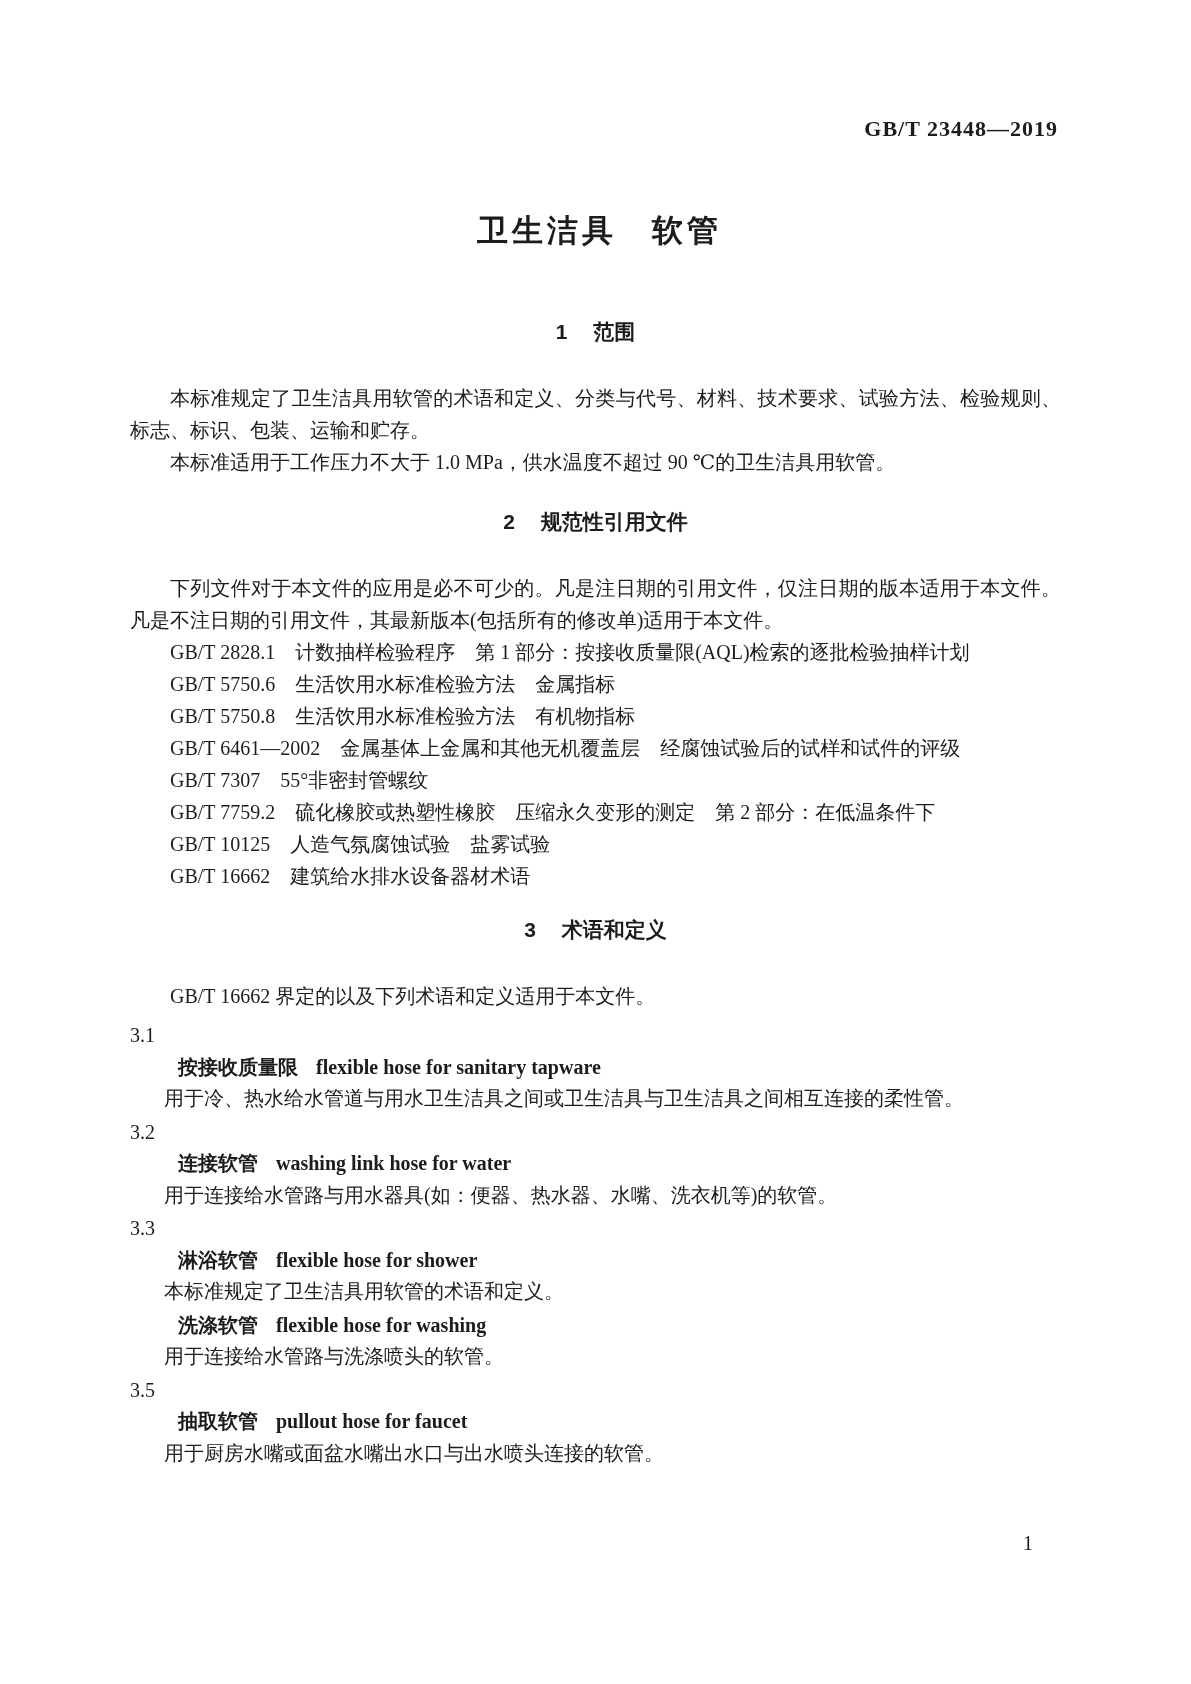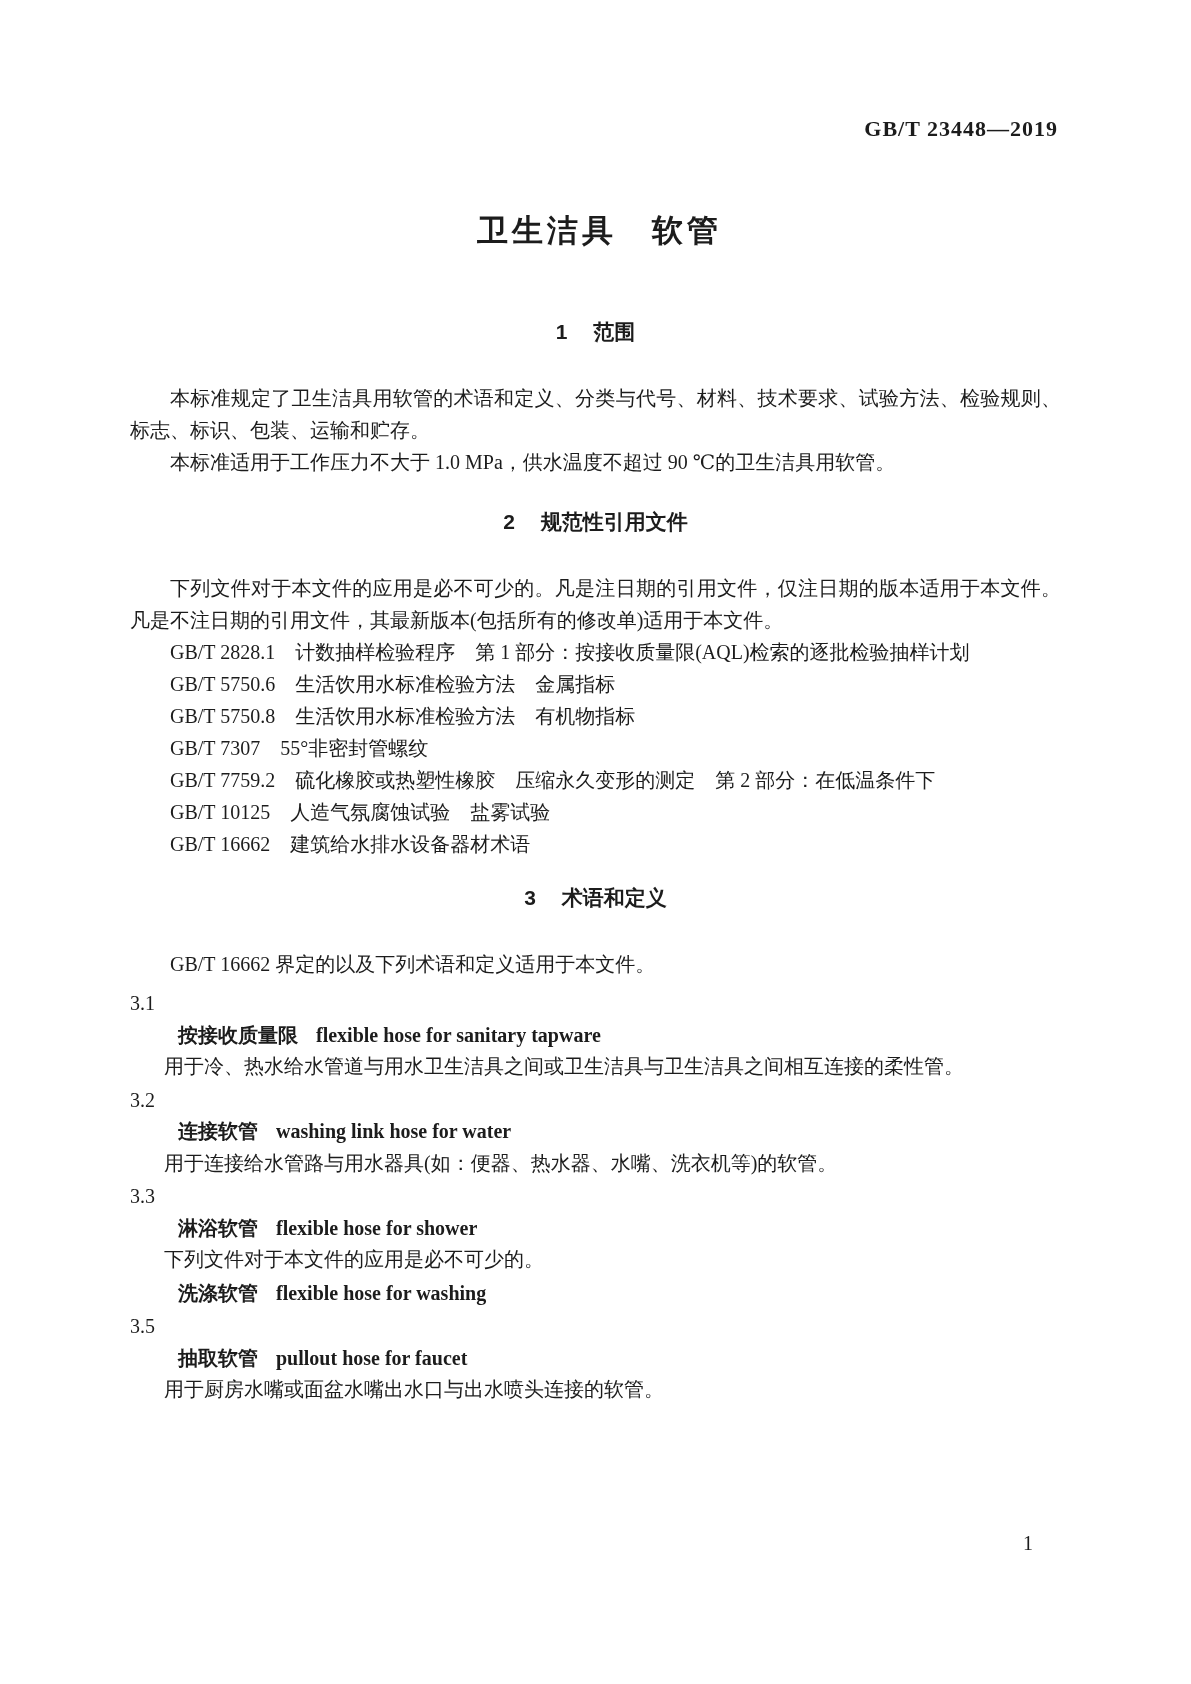--- a/index.html
+++ b/index.html
@@ -63,20 +63,21 @@
     <h2 class="sec"><span class="sec-num">1</span><span>范围</span></h2>
     <p class="para">本标准规定了卫生洁具用软管的术语和定义、分类与代号、材料、技术要求、试验方法、检验规则、标志、标识、包装、运输和贮存。</p>
     <p class="para">本标准适用于工作压力不大于 1.0 MPa，供水温度不超过 90 ℃的卫生洁具用软管。</p>
 
     <h2 class="sec sec2"><span class="sec-num">2</span><span>规范性引用文件</span></h2>
     <p class="para">下列文件对于本文件的应用是必不可少的。凡是注日期的引用文件，仅注日期的版本适用于本文件。凡是不注日期的引用文件，其最新版本(包括所有的修改单)适用于本文件。</p>
     <div class="refs">
       <div class="ref-item">GB/T 2828.1　计数抽样检验程序　第 1 部分：按接收质量限(AQL)检索的逐批检验抽样计划</div>
       <div class="ref-item">GB/T 5750.6　生活饮用水标准检验方法　金属指标</div>
       <div class="ref-item">GB/T 5750.8　生活饮用水标准检验方法　有机物指标</div>
+      <div class="ref-item">GB/T 6461—2002　金属基体上金属和其他无机覆盖层　经腐蚀试验后的试样和试件的评级</div>
       <div class="ref-item">GB/T 7307　55°非密封管螺纹</div>
       <div class="ref-item">GB/T 7759.2　硫化橡胶或热塑性橡胶　压缩永久变形的测定　第 2 部分：在低温条件下</div>
       <div class="ref-item">GB/T 10125　人造气氛腐蚀试验　盐雾试验</div>
       <div class="ref-item">GB/T 16662　建筑给水排水设备器材术语</div>
     </div>
 
     <h2 class="sec sec3"><span class="sec-num">3</span><span>术语和定义</span></h2>
     <p class="para">GB/T 16662 界定的以及下列术语和定义适用于本文件。</p>
 
     <div class="terms">
@@ -89,25 +90,26 @@
 
       <div class="term-entry">
         <div class="term-num">3.2</div>
         <div class="term-line"><span class="term-zh">连接软管</span><span class="term-en">washing link hose for water</span></div>
         <div class="term-def">用于连接给水管路与用水器具(如：便器、热水器、水嘴、洗衣机等)的软管。</div>
       </div>
 
       <div class="term-entry">
         <div class="term-num">3.3</div>
         <div class="term-line"><span class="term-zh">淋浴软管</span><span class="term-en">flexible hose for shower</span></div>
-        <div class="term-def">下列文件对于本文件的应用是必不可少的。</div>
+        <div class="term-def">本标准规定了卫生洁具用软管的术语和定义。</div>
       </div>
 
       <div class="term-entry">
         <div class="term-line"><span class="term-zh">洗涤软管</span><span class="term-en">flexible hose for washing</span></div>
+        <div class="term-def">用于连接给水管路与洗涤喷头的软管。</div>
       </div>
 
       <div class="term-entry">
         <div class="term-num">3.5</div>
         <div class="term-line"><span class="term-zh">抽取软管</span><span class="term-en">pullout hose for faucet</span></div>
         <div class="term-def">用于厨房水嘴或面盆水嘴出水口与出水喷头连接的软管。</div>
       </div>
 
     </div>
   </div>

